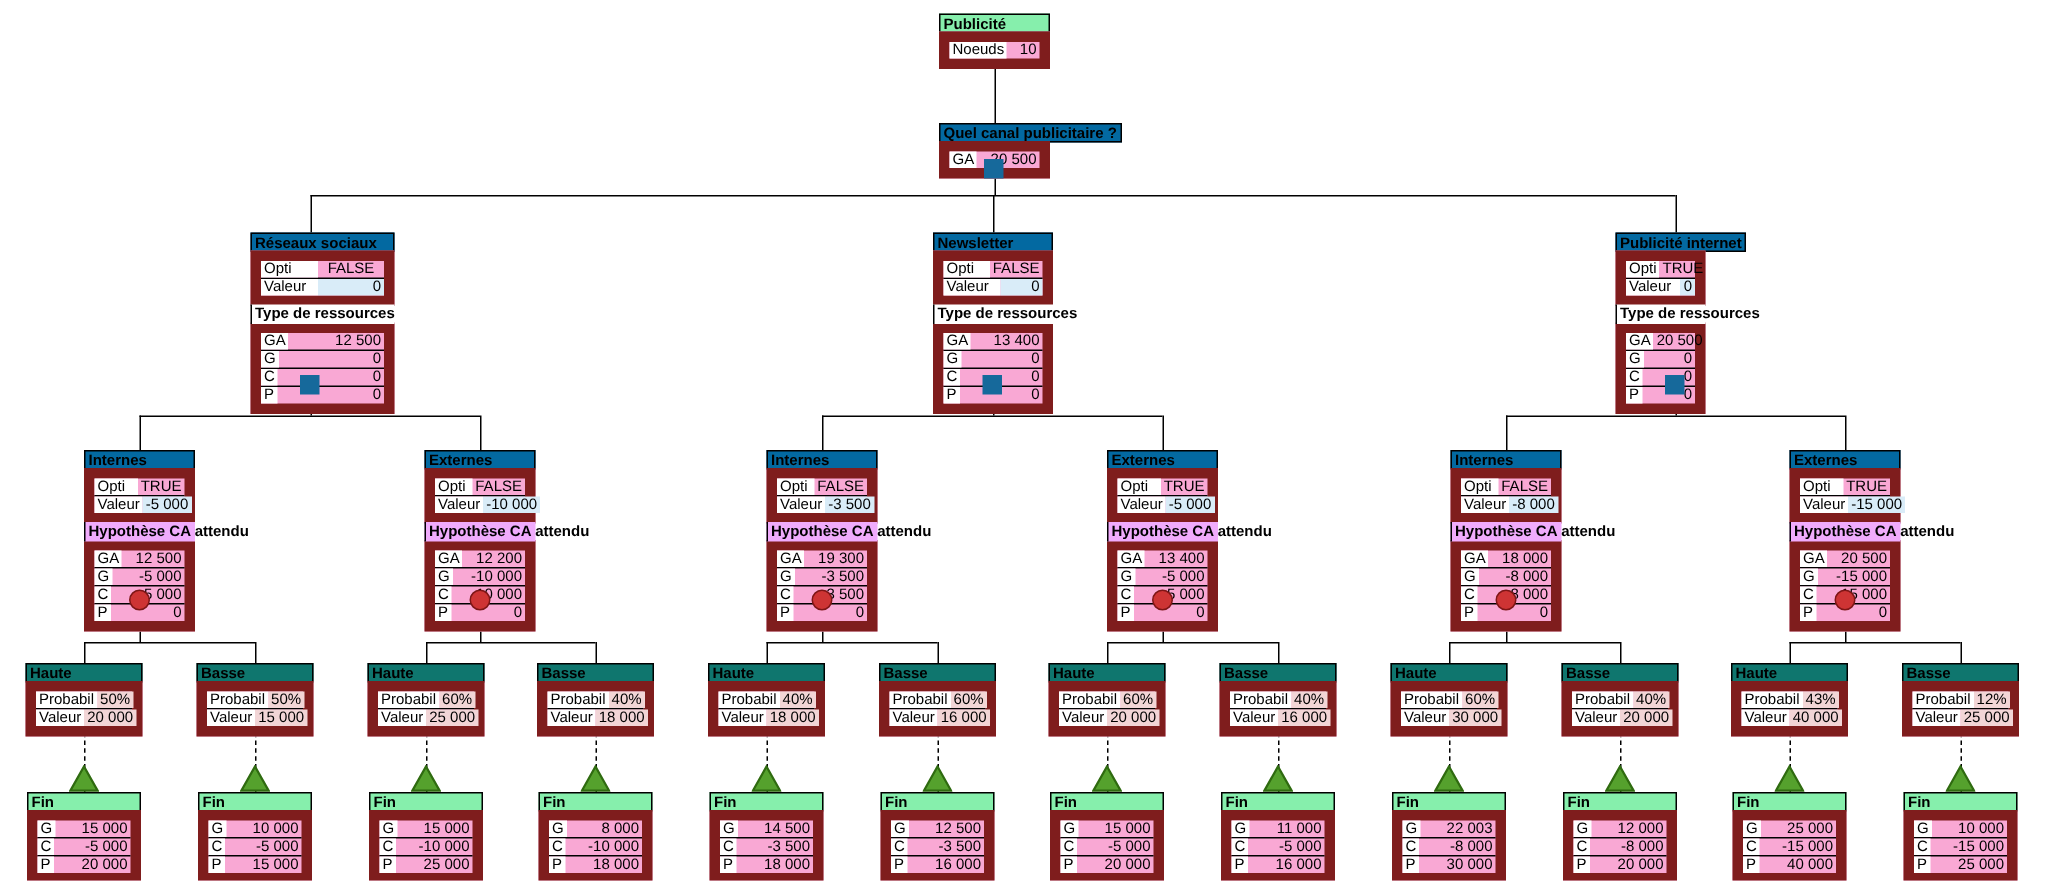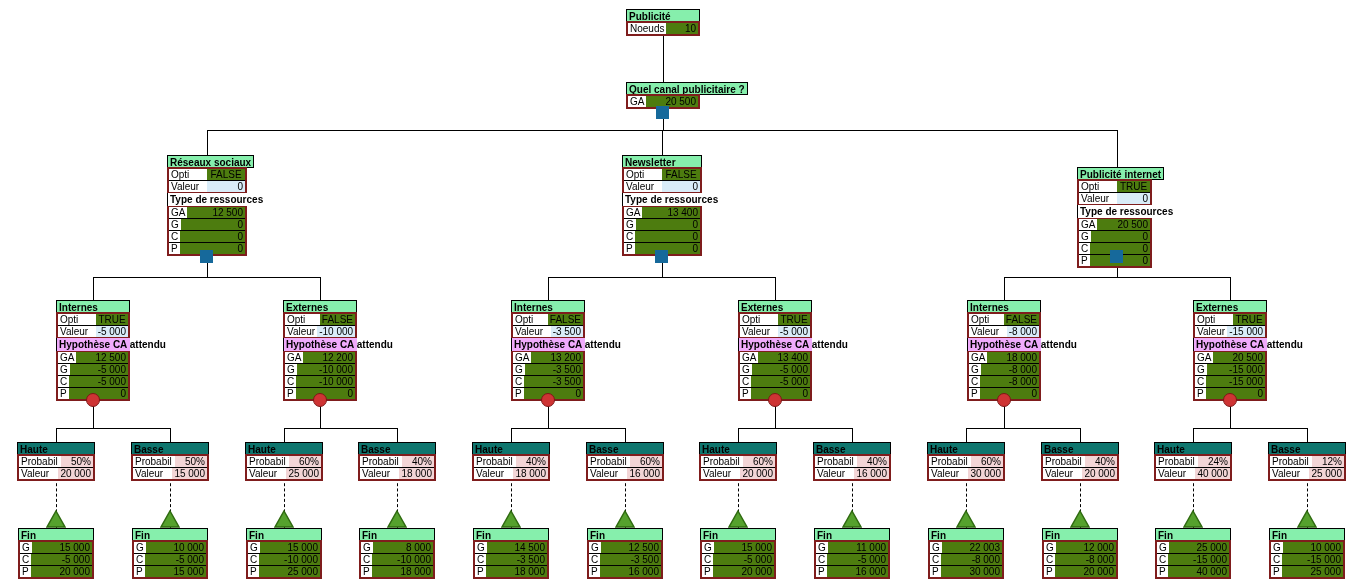--- a/index.html
+++ b/index.html
@@ -1,24 +1,24 @@
 <!DOCTYPE html>
 <html><head>
 <meta charset="utf-8">
 <style>
   html,body{margin:0;padding:0}
   body{position:relative;width:1363px;height:587px;overflow:hidden;background:#fff;
        font-family:"Liberation Sans",sans-serif;font-size:10px;color:#000;}
   .node{position:absolute;z-index:1;background:#fff;line-height:0;}
   .hdr{display:inline-block;vertical-align:top;min-width:100%;box-sizing:border-box;white-space:nowrap;
        border:1px solid #000;padding:1px 2px 0 2px;height:13px;line-height:11px;font-weight:bold;background:#fff;}
-  .hdr.blue{background:#86efac}
+  .hdr.blue{background:#0369a1}
   .hdr.green{background:#86efac}
   .hdr.pink{background:#0f766e}
-  .body{border:2px solid #7f1d1d;margin-top:-1px;background:#4d7c0f;position:relative;z-index:1;}
+  .body{border:7px solid #7f1d1d;margin-top:-1px;background:#f9a8d4;position:relative;z-index:1;}
   .row{display:flex;height:11px;line-height:11px;}
   .row + .row{border-top:1px solid #000;}
   .lab{padding:0 2px;white-space:nowrap;background:#fff;box-sizing:border-box;}
   .lab.w38{width:38px}
   .lab.w42{width:42px}
   .val{flex:1;text-align:right;padding:0 2px;white-space:nowrap;}
   .val.ctr{text-align:center}
   .val.lblue{background:#d9ecf8}
   .val.pink{background:#f2d5d6}
   .sub{position:relative;z-index:2;margin-top:-1px;height:13px;line-height:13px;font-weight:bold;
@@ -93,21 +93,21 @@
   <div class="hdr blue">Quel canal publicitaire ?</div>
   <div class="body">
     <div class="row">
         <span class="lab">GA</span>
         <span class="val">20 500</span>
       </div>
   </div>
 </div>
 <div class="sq" style="left:656px;top:106px"></div>
 
-<div class="node" style="left:167px;top:155px;width:80px">
+<div class="node" style="left:167px;top:155px;width:96px">
   <div class="hdr blue">Réseaux sociaux</div>
   <div class="body">
     <div class="row">
         <span class="lab w38">Opti</span>
         <span class="val ctr">FALSE</span>
       </div>
     <div class="row">
         <span class="lab w38">Valeur</span>
         <span class="val lblue">0</span>
       </div>
@@ -157,21 +157,21 @@
     <div class="row">
         <span class="lab">C</span>
         <span class="val">0</span>
       </div>
     <div class="row">
         <span class="lab">P</span>
         <span class="val">0</span>
       </div>
   </div>
 </div>
-<div class="node" style="left:1077px;top:167px;width:75px">
+<div class="node" style="left:1077px;top:155px;width:60px">
   <div class="hdr blue">Publicité internet</div>
   <div class="body">
     <div class="row">
         <span class="lab w38">Opti</span>
         <span class="val ctr">TRUE</span>
       </div>
     <div class="row">
         <span class="lab w38">Valeur</span>
         <span class="val lblue">0</span>
       </div>
@@ -273,21 +273,21 @@
       </div>
     <div class="row">
         <span class="lab w38">Valeur</span>
         <span class="val lblue">-3 500</span>
       </div>
   </div>
   <div class="sub pink"><span>Hypothèse CA</span><span> attendu</span></div>
   <div class="body">
     <div class="row">
         <span class="lab">GA</span>
-        <span class="val">13 200</span>
+        <span class="val">19 300</span>
       </div>
     <div class="row">
         <span class="lab">G</span>
         <span class="val">-3 500</span>
       </div>
     <div class="row">
         <span class="lab">C</span>
         <span class="val">-3 500</span>
       </div>
     <div class="row">
@@ -527,21 +527,21 @@
         <span class="lab w42">Valeur</span>
         <span class="val pink">20 000</span>
       </div>
   </div>
 </div>
 <div class="node" style="left:1154px;top:442px;width:78px">
   <div class="hdr pink">Haute</div>
   <div class="body">
     <div class="row">
         <span class="lab w42">Probabil</span>
-        <span class="val pink">24%</span>
+        <span class="val pink">43%</span>
       </div>
     <div class="row">
         <span class="lab w42">Valeur</span>
         <span class="val pink">40 000</span>
       </div>
   </div>
 </div>
 <div class="node" style="left:1268px;top:442px;width:78px">
   <div class="hdr pink">Basse</div>
   <div class="body">

